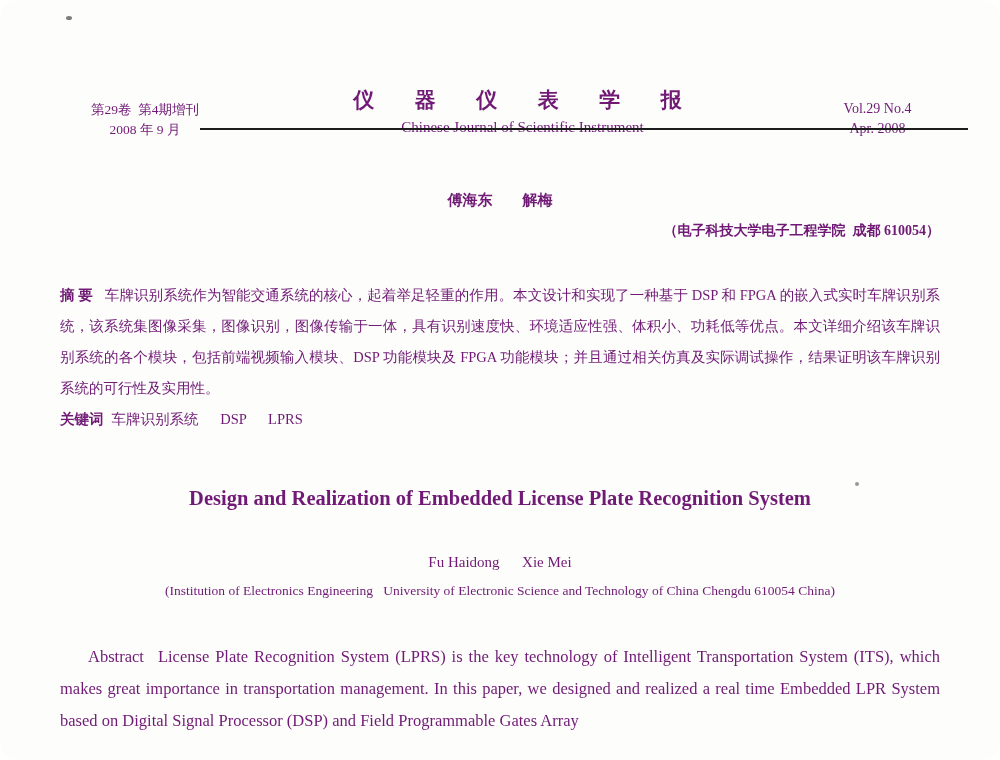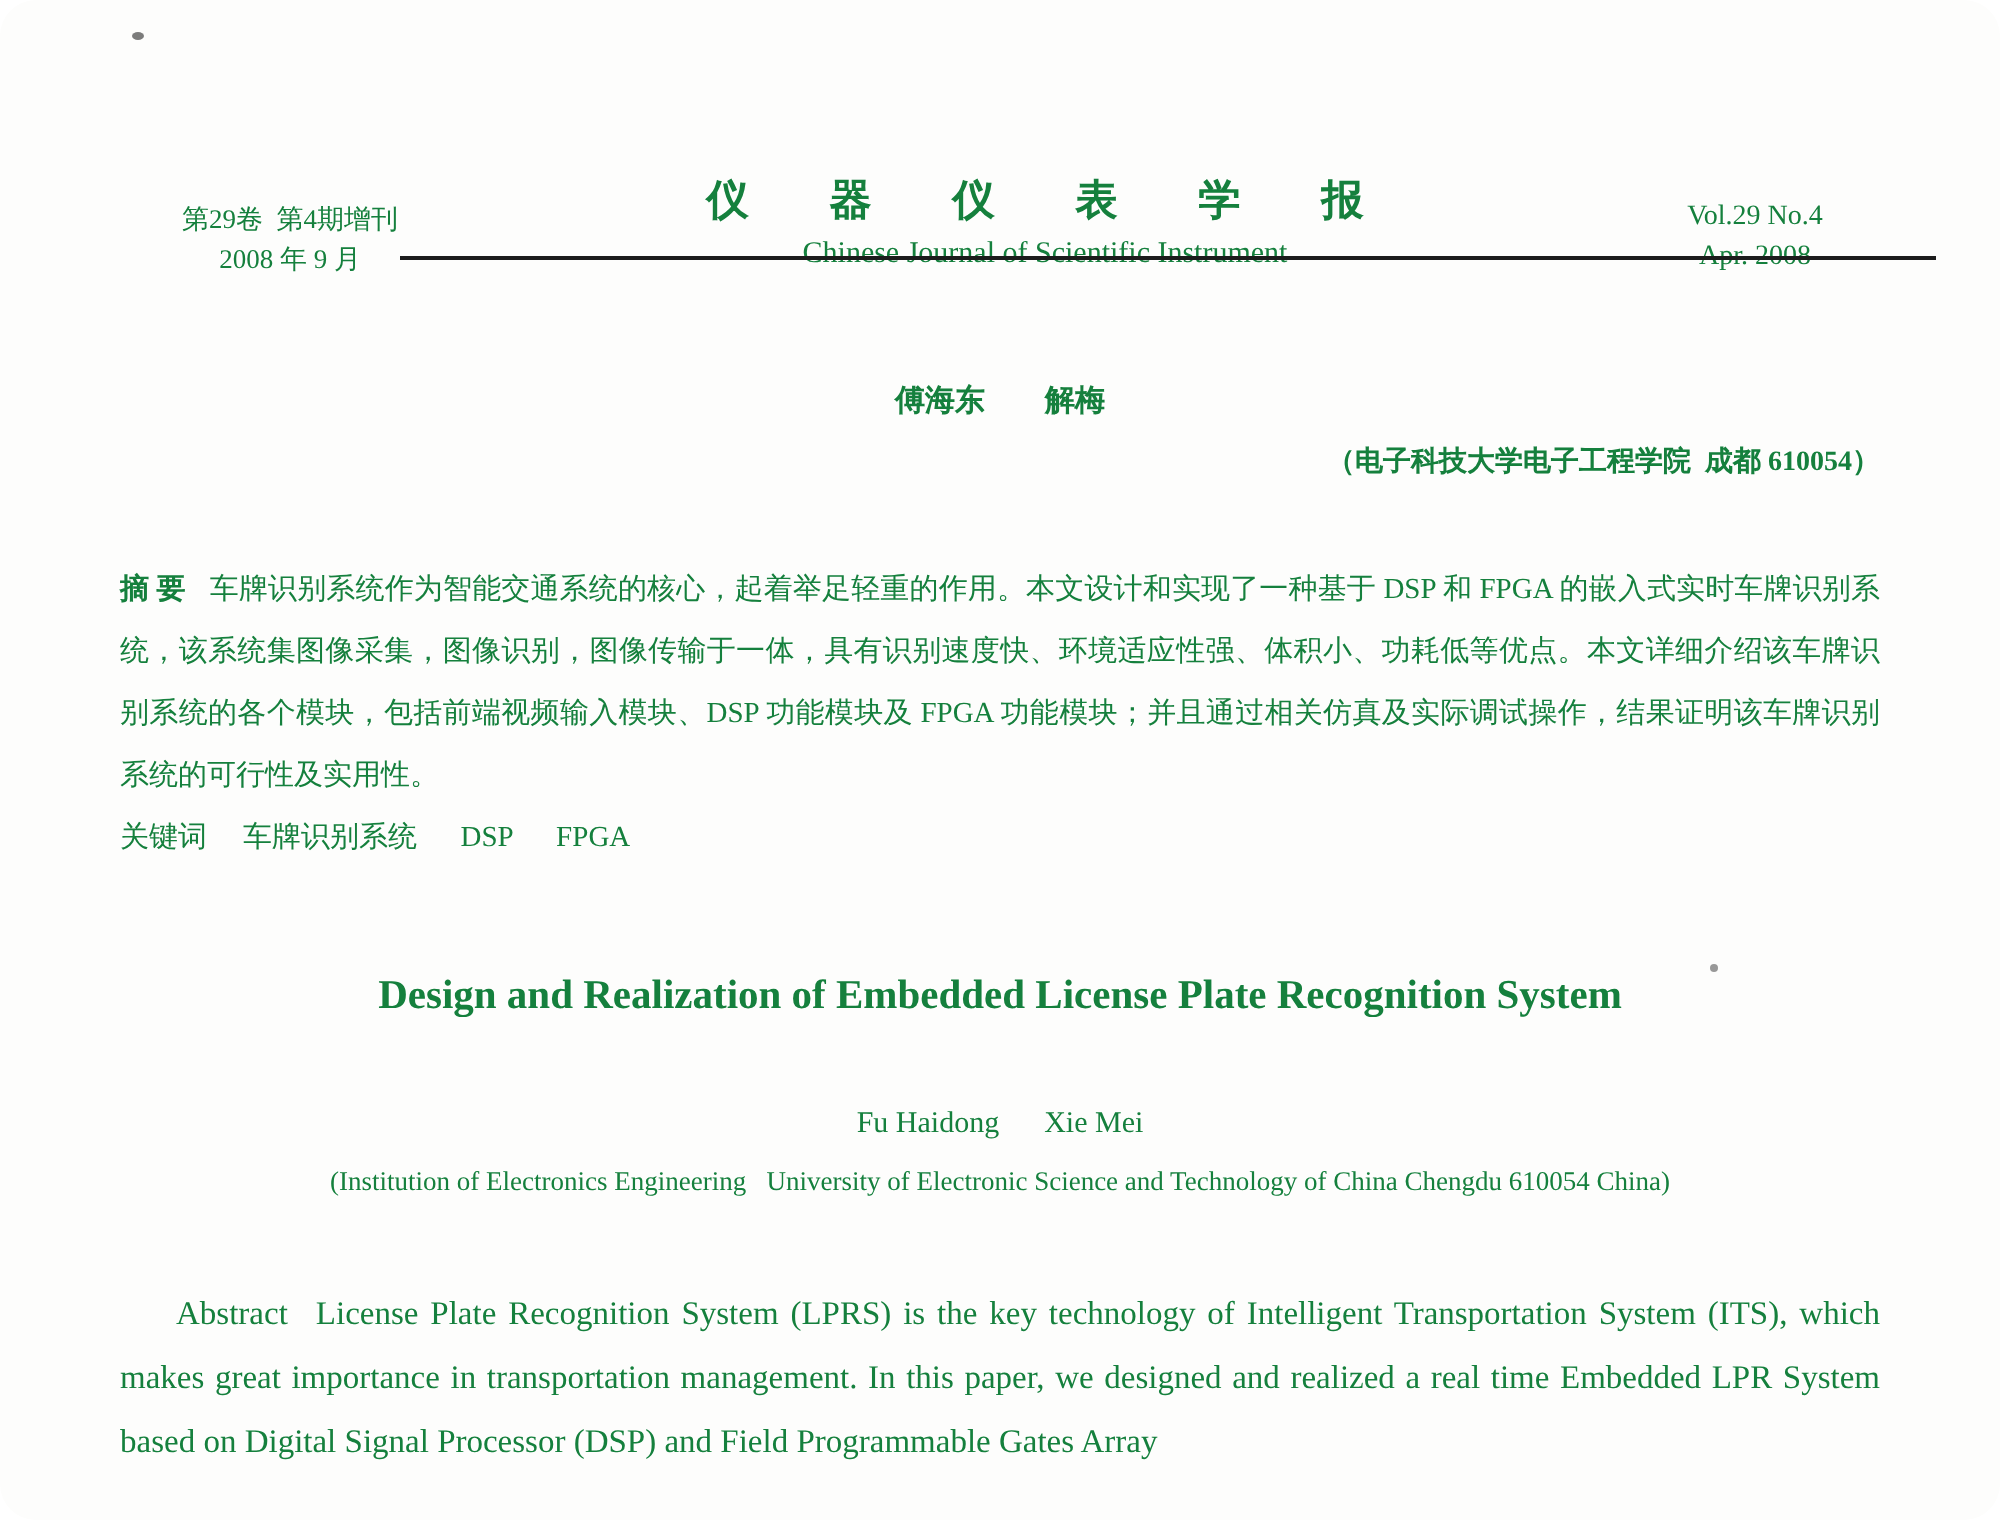--- a/index.html
+++ b/index.html
@@ -4,21 +4,21 @@
 <style>
   * { box-sizing: border-box; margin: 0; padding: 0; }
   html, body { background: #ffffff; }
   .page {
     position: relative;
     width: 1000px;
     height: 760px;
     background: #fdfdfc;
     overflow: hidden;
     font-family: "Liberation Serif", "DejaVu Serif", serif;
-    color: #15803d;
+    color: #701a75;
     border-radius: 18px;
   }
   .content { padding: 0 60px; }
   .prewrap { white-space: pre-wrap; }
 
   
   .jheader {
     margin-top: 85px;
     display: flex;
     justify-content: space-between;
@@ -67,21 +67,21 @@
     margin-top: 40px;
     font-size: 14.5px;
     line-height: 31px;
     text-align: justify;
   }
   .cn-abstract .label { font-weight: bold; margin-right: 12px; }
   .cn-keywords {
     font-size: 14.5px;
     line-height: 31px;
   }
-  .cn-keywords .label { font-weight: normal; margin-right: 18px; }
+  .cn-keywords .label { font-weight: bold; margin-right: 8px; }
 
   
   .en-title {
     margin-top: 52px;
     text-align: center;
     font-size: 20.5px;
     font-weight: bold;
   }
   .en-authors {
     margin-top: 44px;
@@ -144,21 +144,21 @@
     </div>
     <div class="header-rule"></div>
 
     <div class="cn-authors prewrap">傅海东        解梅</div>
     <div class="cn-affil prewrap">（电子科技大学电子工程学院  成都 610054）</div>
 
     <p class="cn-abstract">
       <span class="label">摘 要</span><span>车牌识别系统作为智能交通系统的核心，起着举足轻重的作用。本文设计和实现了一种基于 DSP 和 FPGA 的嵌入式实时车牌识别系统，该系统集图像采集，图像识别，图像传输于一体，具有识别速度快、环境适应性强、体积小、功耗低等优点。本文详细介绍该车牌识别系统的各个模块，包括前端视频输入模块、DSP 功能模块及 FPGA 功能模块；并且通过相关仿真及实际调试操作，结果证明该车牌识别系统的可行性及实用性。</span>
     </p>
     <p class="cn-keywords">
-      <span class="label">关键词</span><span class="prewrap">车牌识别系统      DSP      FPGA</span>
+      <span class="label">关键词</span><span class="prewrap">车牌识别系统      DSP      LPRS</span>
     </p>
 
     <h2 class="en-title">Design and Realization of Embedded License Plate Recognition System</h2>
     <div class="en-authors prewrap">Fu Haidong      Xie Mei</div>
     <div class="en-affil prewrap">(Institution of Electronics Engineering   University of Electronic Science and Technology of China Chengdu 610054 China)</div>
 
     <p class="en-abstract">
       <span class="label">Abstract</span><span>License Plate Recognition System (LPRS) is the key technology of Intelligent Transportation System (ITS), which makes great importance in transportation management. In this paper, we designed and realized a real time Embedded LPR System based on Digital Signal Processor (DSP) and Field Programmable Gates Array</span>
     </p>
 

